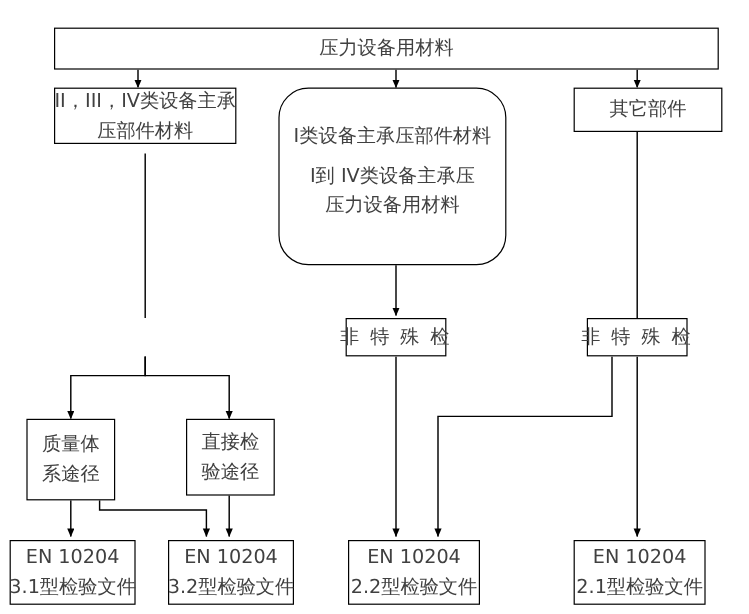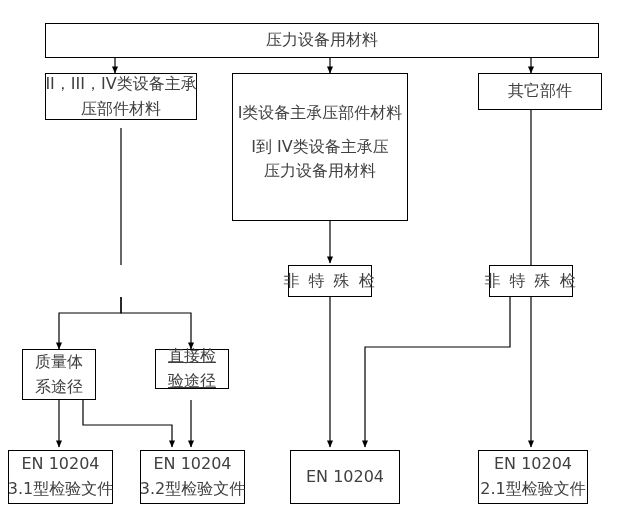--- a/index.html
+++ b/index.html
@@ -82,63 +82,64 @@
 
   <div class="node" style="left:45px; top:23px; width:554px; height:35px;">
     <span class="line">压力设备用材料</span>
   </div>
 
   <div class="node" style="left:45px; top:73px; width:152px; height:47px;">
     <span class="line">II，III，IV类设备主承</span>
     <span class="line">压部件材料</span>
   </div>
 
-  <div class="node" style="left:232px; top:73px; width:176px; height:148px;">
+  <div class="node" style="left:232px; top:73px; width:190px; height:148px;border-radius:25px;">
     <span class="line">I类设备主承压部件材料</span>
     <span class="gap"></span>
     <span class="line">I到 IV类设备主承压</span>
     <span class="line">压力设备用材料</span>
     <span class="gap"></span>
   </div>
 
   <div class="node" style="left:465px; top:73px; width:124px; height:37px;margin-left:13px;">
     <span class="line">其它部件</span>
   </div>
 
 
   <div class="node wide-track" style="left:288px; top:265px; width:84px; height:32px;">
     <span class="line">非 特 殊 检</span>
   </div>
 
   <div class="node wide-track" style="left:489px; top:265px; width:84px; height:32px;">
     <span class="line">非 特 殊 检</span>
   </div>
 
-  <div class="node" style="left:22px; top:349px; width:74px; height:51px;">
+  <div class="node" style="left:22px; top:349px; width:74px; height:68px;">
     <span class="line">质量体</span>
     <span class="line">系途径</span>
   </div>
 
-  <div class="node" style="left:155px; top:349px; width:74px; height:40px;text-decoration:underline;">
+  <div class="node" style="left:155px; top:349px; width:74px; height:64px;">
     <span class="line">直接检</span>
     <span class="line">验途径</span>
   </div>
 
   <div class="node" style="left:8px; top:450px; width:105px; height:54px;">
     <span class="line">EN 10204</span>
     <span class="line">3.1型检验文件</span>
   </div>
 
   <div class="node" style="left:140px; top:450px; width:105px; height:54px;">
     <span class="line">EN 10204</span>
     <span class="line">3.2型检验文件</span>
   </div>
 
   <div class="node" style="left:290px; top:450px; width:110px; height:54px;">
     <span class="line">EN 10204</span>
+    <span class="line">2.2型检验文件</span>
   </div>
 
   <div class="node" style="left:478px; top:450px; width:110px; height:54px;">
     <span class="line">EN 10204</span>
     <span class="line">2.1型检验文件</span>
   </div>
 
 </div>
 
 </body></html>

